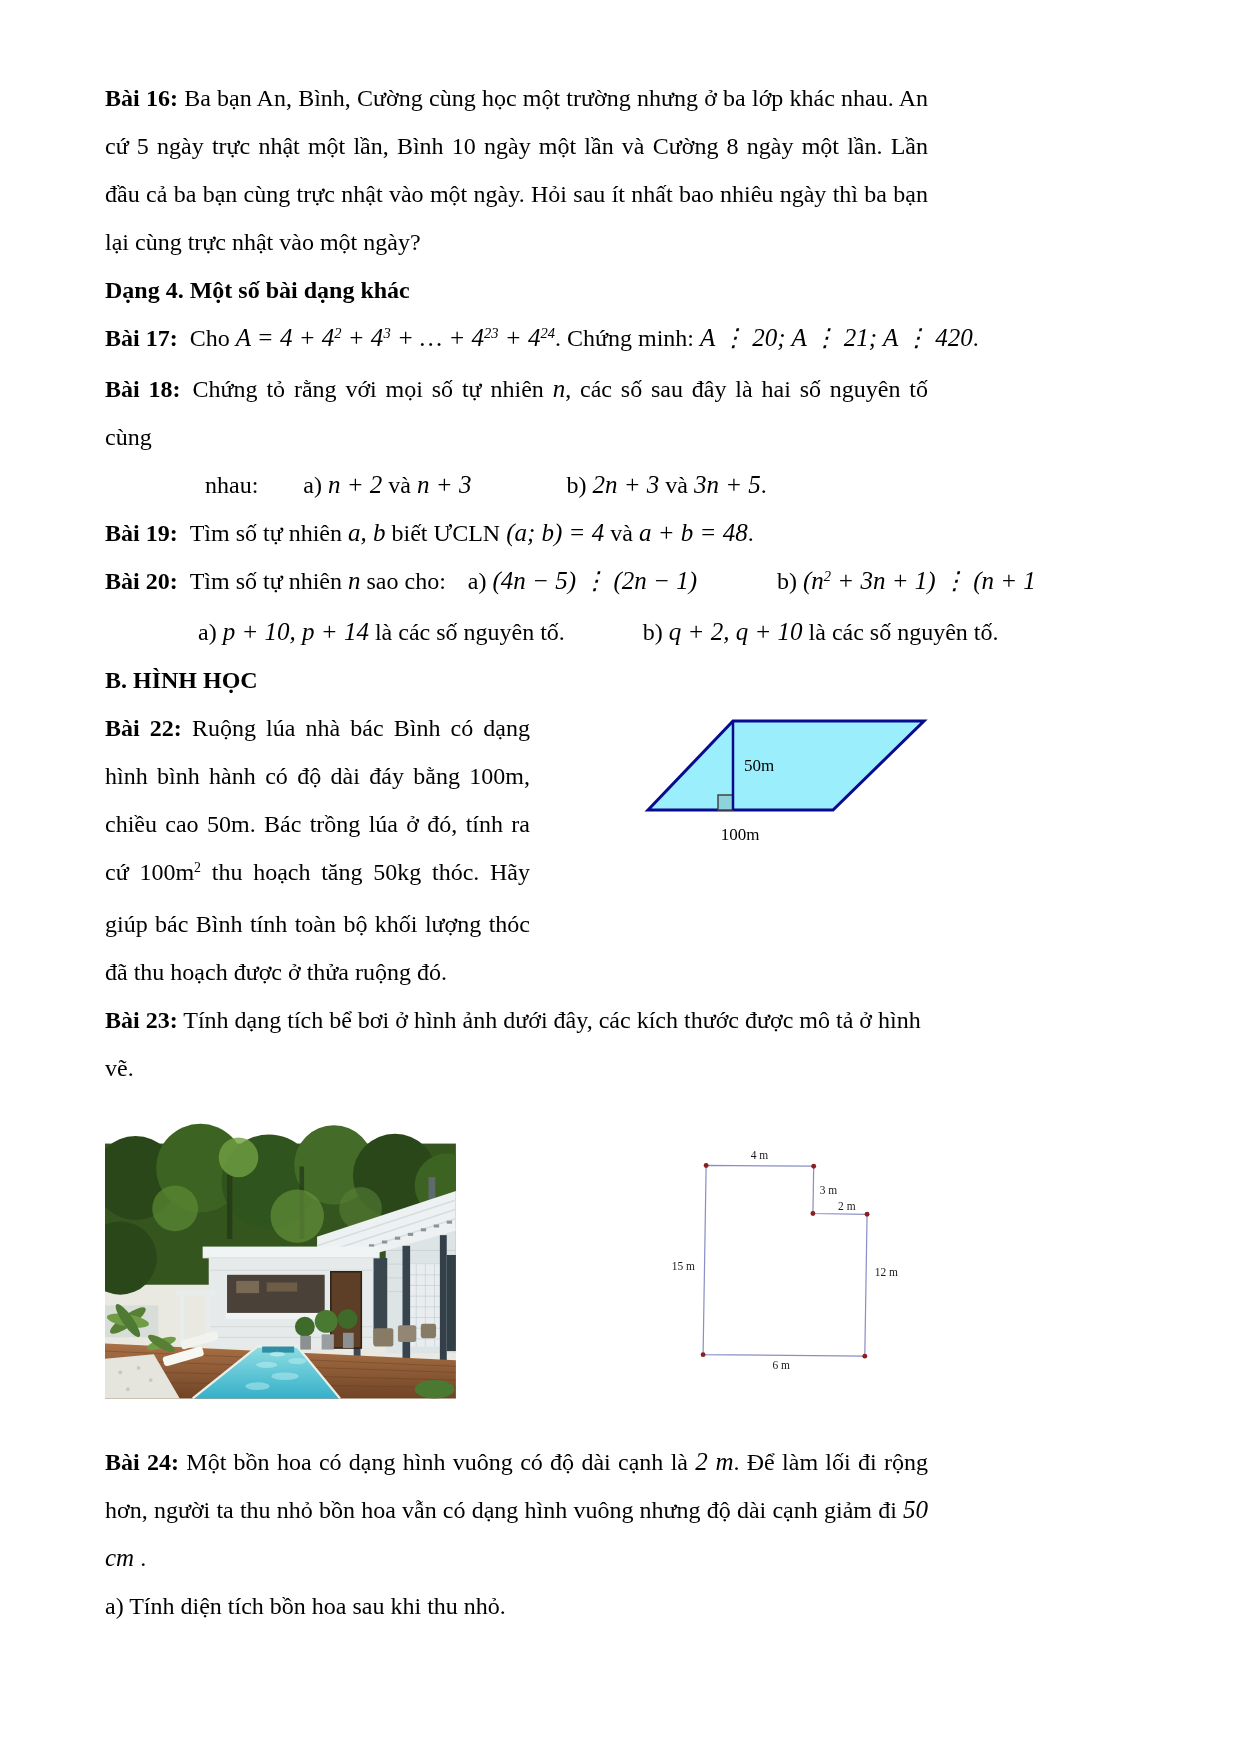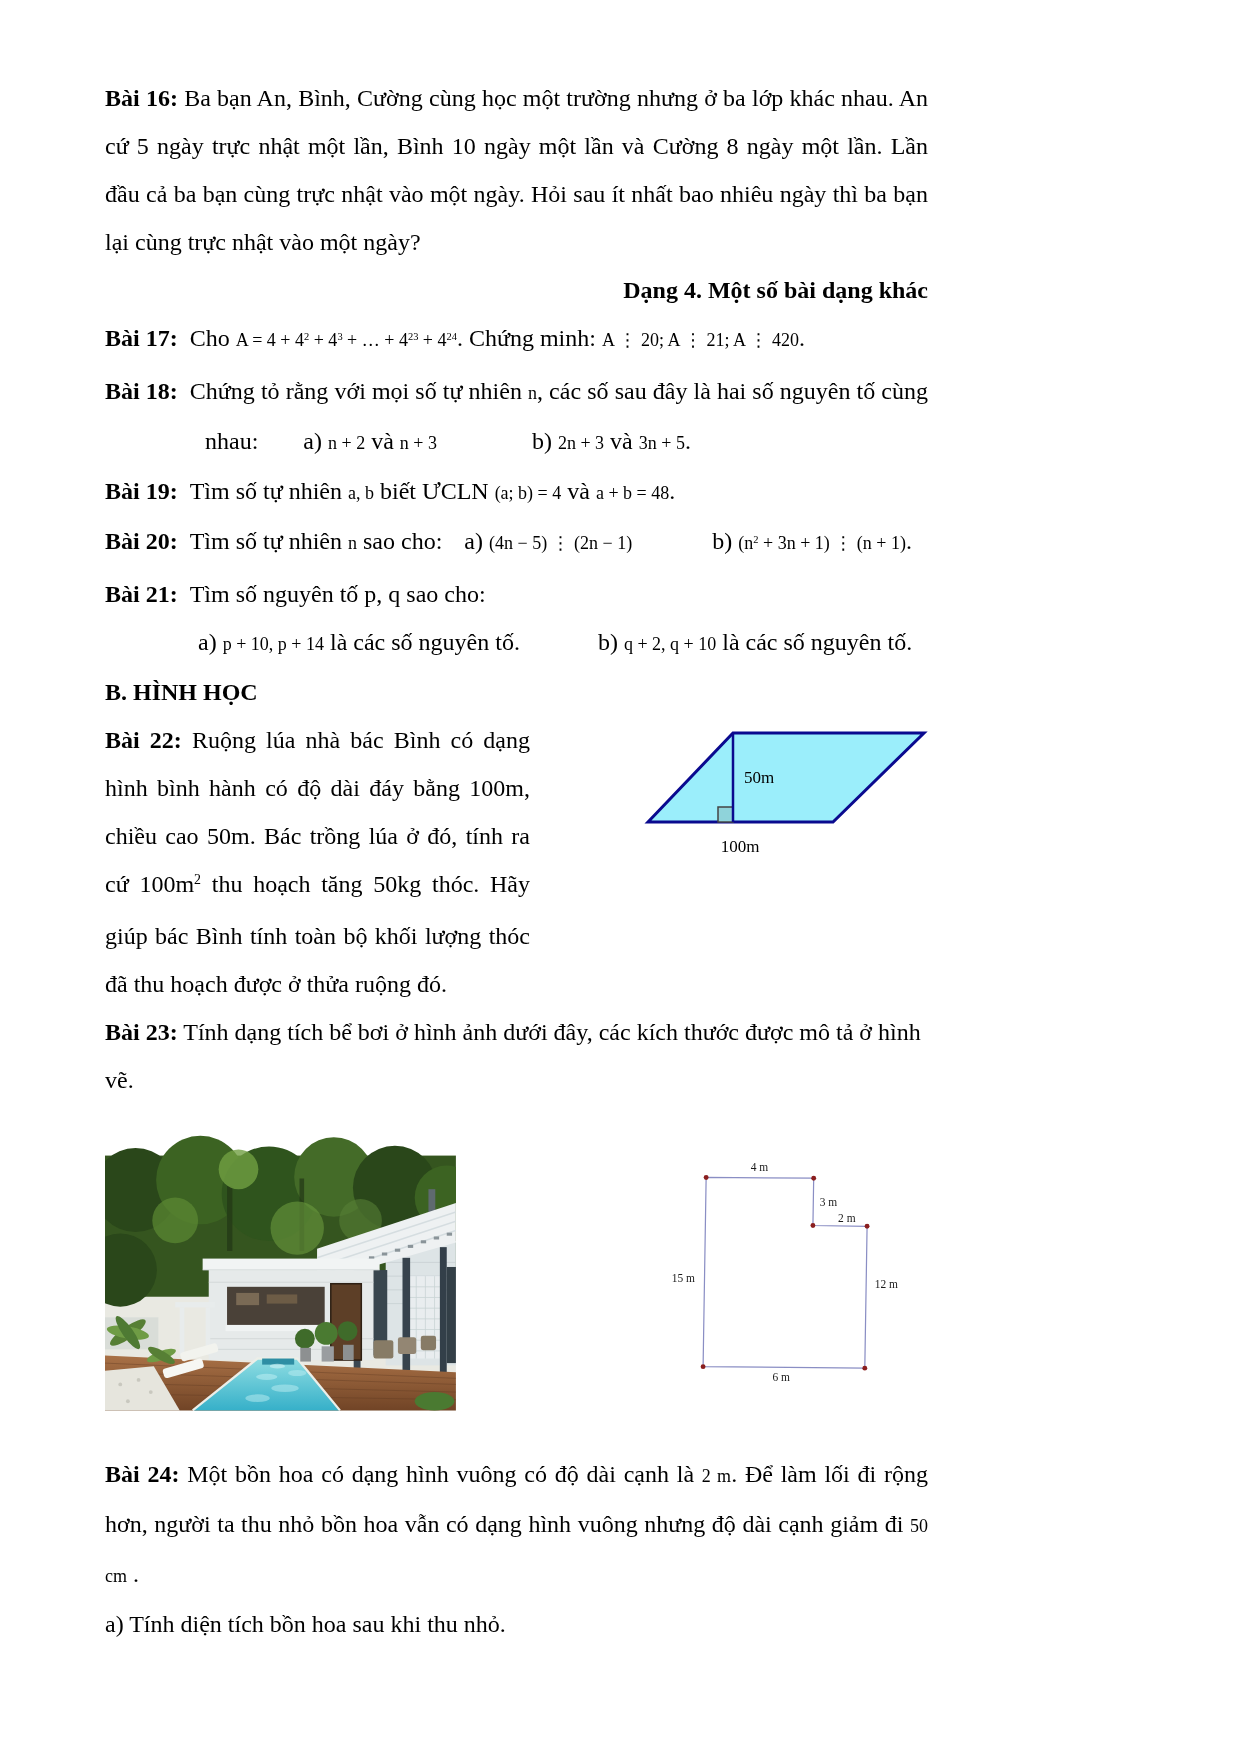--- a/index.html
+++ b/index.html
@@ -11,23 +11,23 @@
     background:#ffffff;
     font-family:"Liberation Serif",serif;
     font-size:24px;color:#000;
     overflow:hidden;
   }
   .page p{margin:0;line-height:48px;}
   .just{text-align:justify;}
   .jfull{text-align:justify;text-align-last:justify;}
   .nowrap{white-space:nowrap;}
   .bl{font-weight:bold;}
-  .m{font-size:18px;}
+  .m{font-style:italic;font-size:25px;}
   sup{font-size:58%;vertical-align:baseline;position:relative;top:-0.55em;}
-  .heading{text-align:right;font-weight:bold;margin-top:10px;}
+  .heading{text-align:left;font-weight:bold;margin-top:10px;}
   .mt6{margin-top:6px;} .mt8{margin-top:8px;} .mt10{margin-top:10px;}
   .lh52{line-height:52px;} .lh50{line-height:50px;}
   .ind100{padding-left:100px;} .ind93{padding-left:93px;}
   .gap{display:inline-block;height:1px;}
   .tab{display:inline-block;width:12px;height:1px;}
   .fig22{float:right;width:380px;height:132px;margin:12px 0 58px 18px;}
   .b23{clear:both;}
   .figrow{display:flex;align-items:flex-start;margin-top:12px;gap:39px;}
   .photo{width:460px;height:334px;display:block;}
   .poly{width:400px;height:330px;margin-left:128px;margin-top:-12px;display:block;}
@@ -45,21 +45,20 @@
 
   <p class="mt8 nowrap"><span class="bl">Bài 17:</span><span class="tab"></span><span>Cho </span><span class="m"><span>A = 4 + 4</span><sup>2</sup><span> + 4</span><sup>3</sup><span> + … + 4</span><sup>23</sup><span> + 4</span><sup>24</sup></span><span>. Chứng minh: </span><span class="m">A ⋮ 20; A ⋮ 21; A ⋮ 420</span><span>.</span></p>
 
   <p class="mt6 jfull"><span class="bl">Bài 18:</span><span class="tab"></span><span>Chứng tỏ rằng với mọi số tự nhiên </span><span class="m">n</span><span>, các số sau đây là hai số nguyên tố cùng</span></p>
   <p class="ind100 nowrap"><span>nhau:</span><span class="gap" style="width:45px"></span><span>a) </span><span class="m">n + 2</span><span> và </span><span class="m">n + 3</span><span class="gap" style="width:95px"></span><span>b) </span><span class="m">2n + 3</span><span> và </span><span class="m">3n + 5</span><span>.</span></p>
 
   <p class="mt6 nowrap"><span class="bl">Bài 19:</span><span class="tab"></span><span>Tìm số tự nhiên </span><span class="m">a, b</span><span> biết ƯCLN </span><span class="m">(a; b) = 4</span><span> và </span><span class="m">a + b = 48</span><span>.</span></p>
 
   <p class="mt10 lh52 nowrap"><span class="bl">Bài 20:</span><span class="tab"></span><span>Tìm số tự nhiên </span><span class="m">n</span><span> sao cho:</span><span class="gap" style="width:22px"></span><span>a) </span><span class="m">(4n − 5) ⋮ (2n − 1)</span><span class="gap" style="width:80px"></span><span>b) </span><span class="m"><span>(n</span><sup>2</sup><span> + 3n + 1) ⋮ (n + 1)</span></span><span>.</span></p>
 
-  <p class="mt8"><span class="bl">Bài 21:</span><span class="tab"></span><span>Tìm số nguyên tố p, q sao cho:</span></p>
   <p class="ind93 nowrap"><span>a) </span><span class="m">p + 10, p + 14</span><span> là các số nguyên tố.</span><span class="gap" style="width:78px"></span><span>b) </span><span class="m">q + 2, q + 10</span><span> là các số nguyên tố.</span></p>
 
   <p class="bl mt10">B. HÌNH HỌC</p>
 
   <p class="just mt6"><svg class="fig22" viewBox="0 0 380 132" aria-hidden="true">
       <polygon points="100,94 185,5 376,5 285,94" stroke-width="3" style="stroke:#0a0a8f" fill="#9beefb"></polygon>
       <rect x="170" y="79" width="15" height="15" fill="#8fd3da" stroke="#444444" stroke-width="1.5"></rect>
       <line x1="185" y1="5" x2="185" y2="94" stroke-width="2.5" stroke="#0a0a8f"></line>
       <text x="196" y="55" font-size="17" fill="#000000">50m</text>
       <text x="192" y="124" font-size="17" fill="#000000" text-anchor="middle">100m</text>

